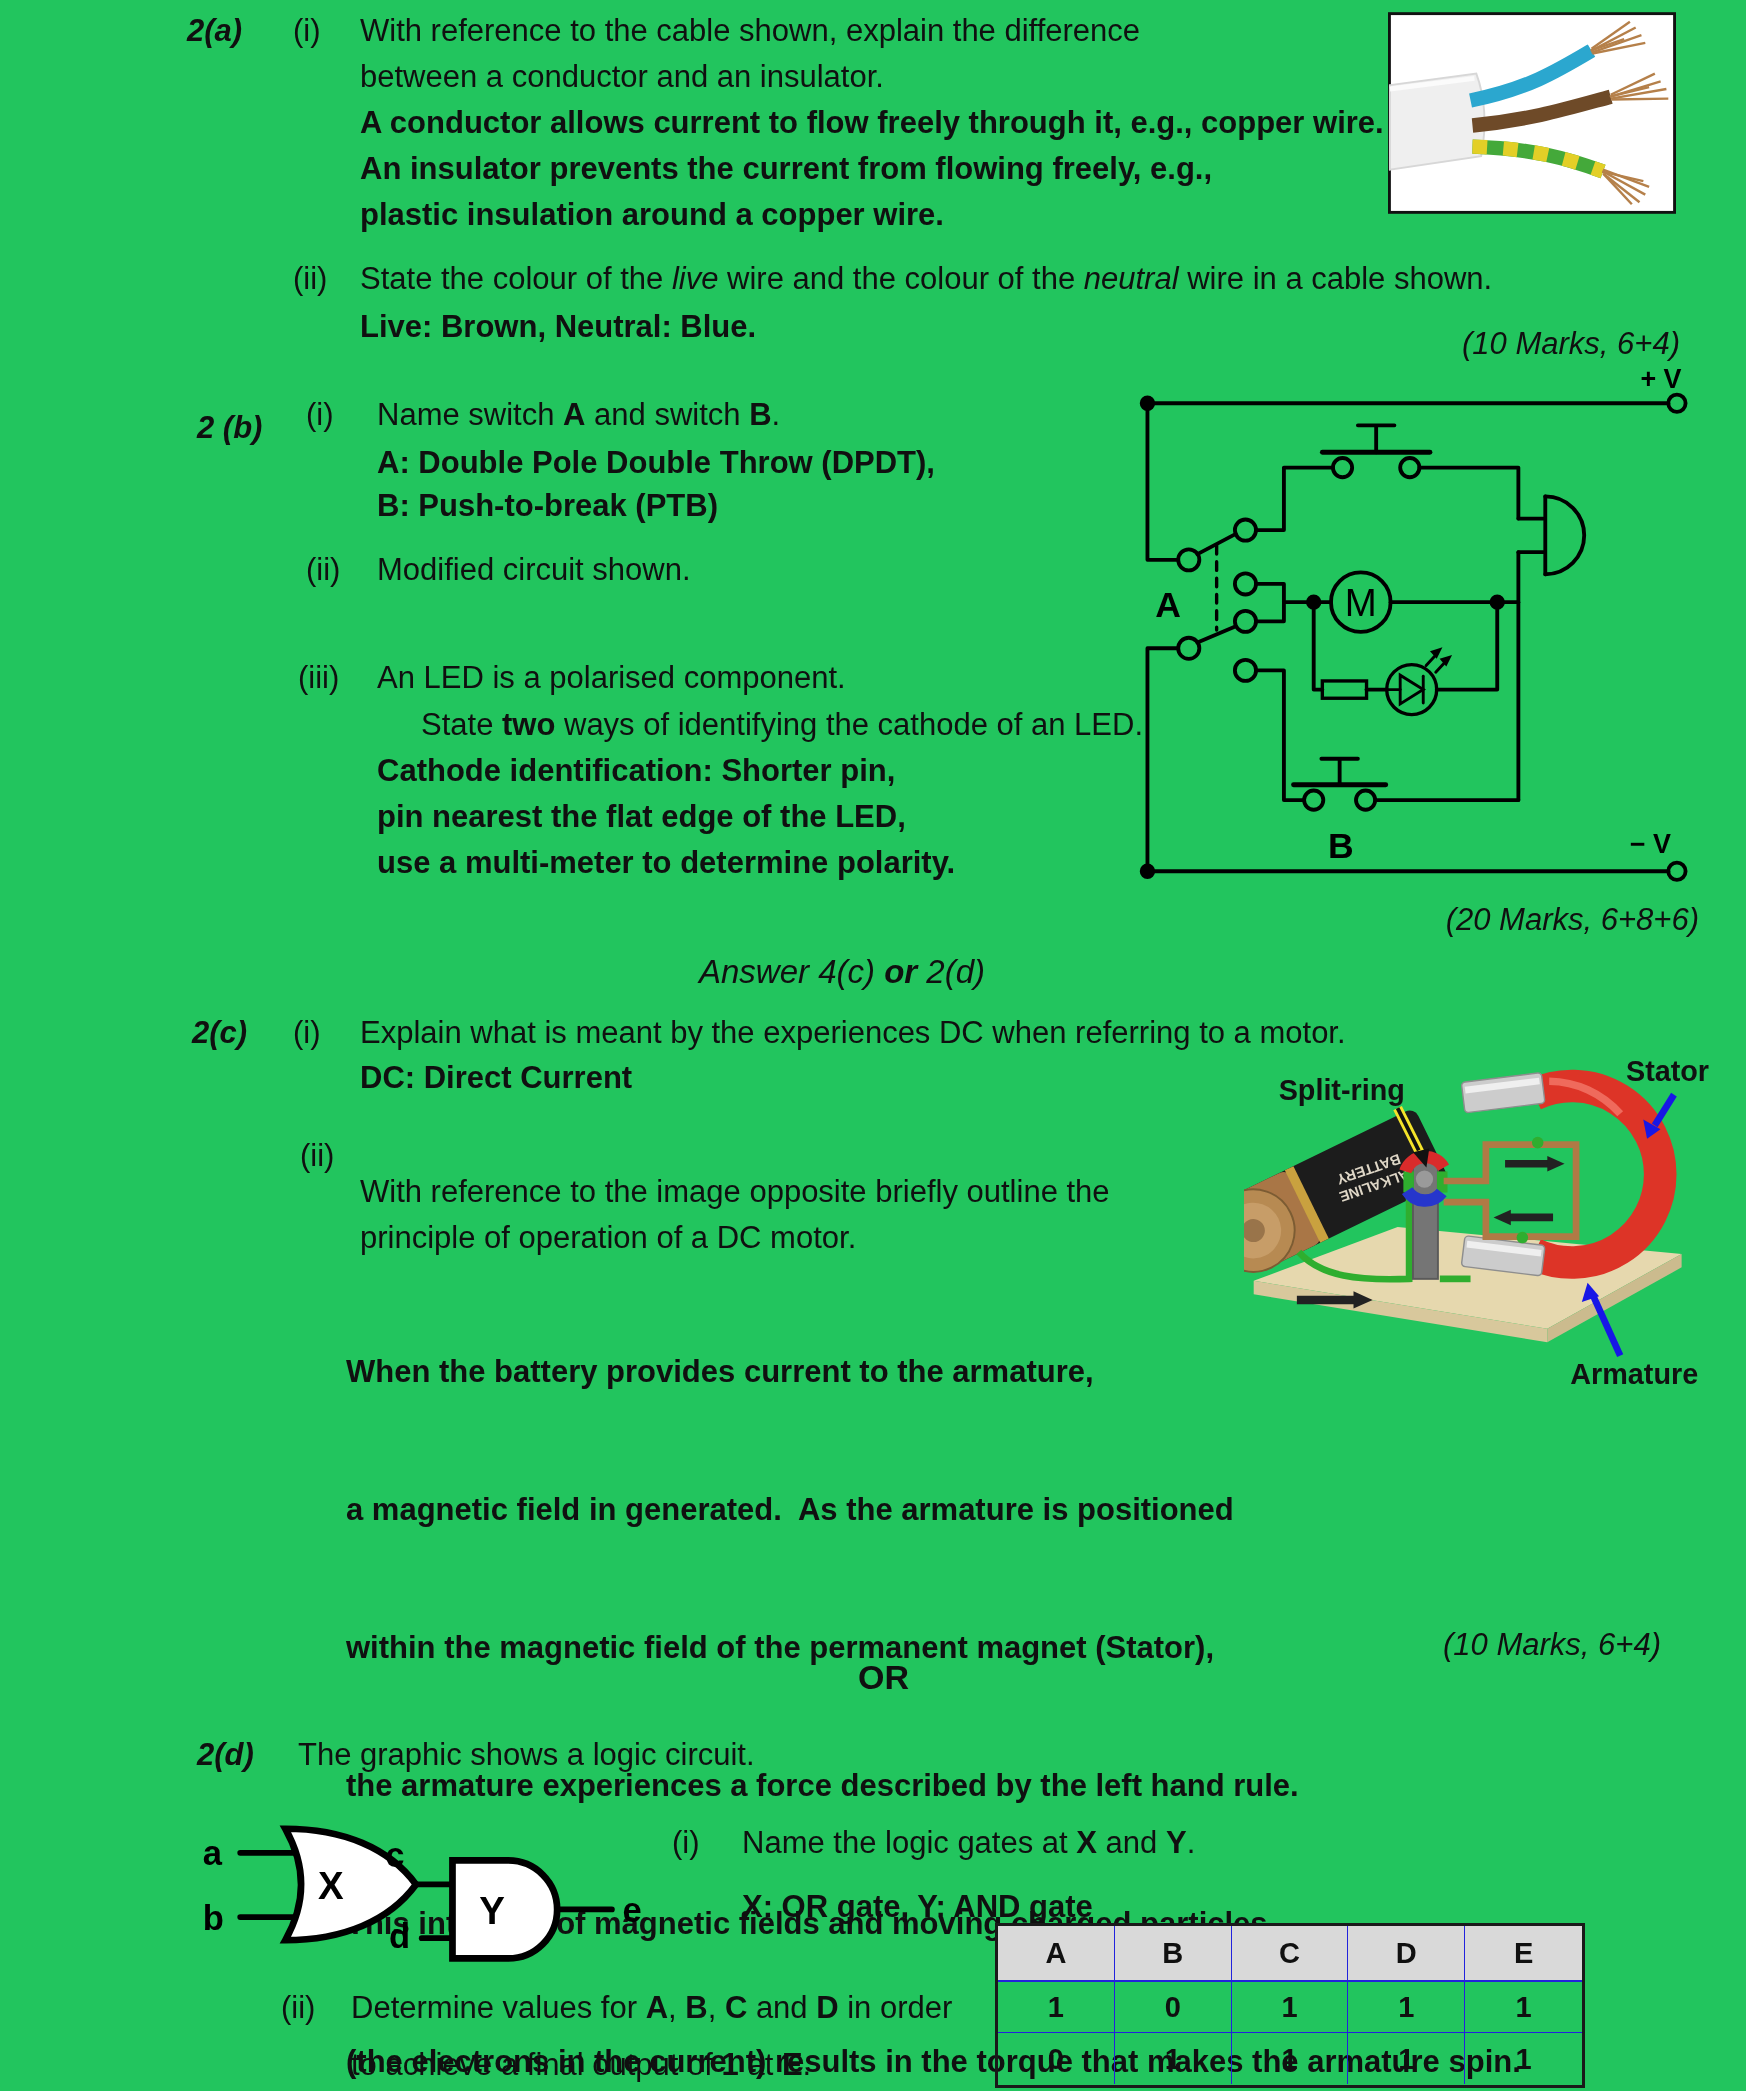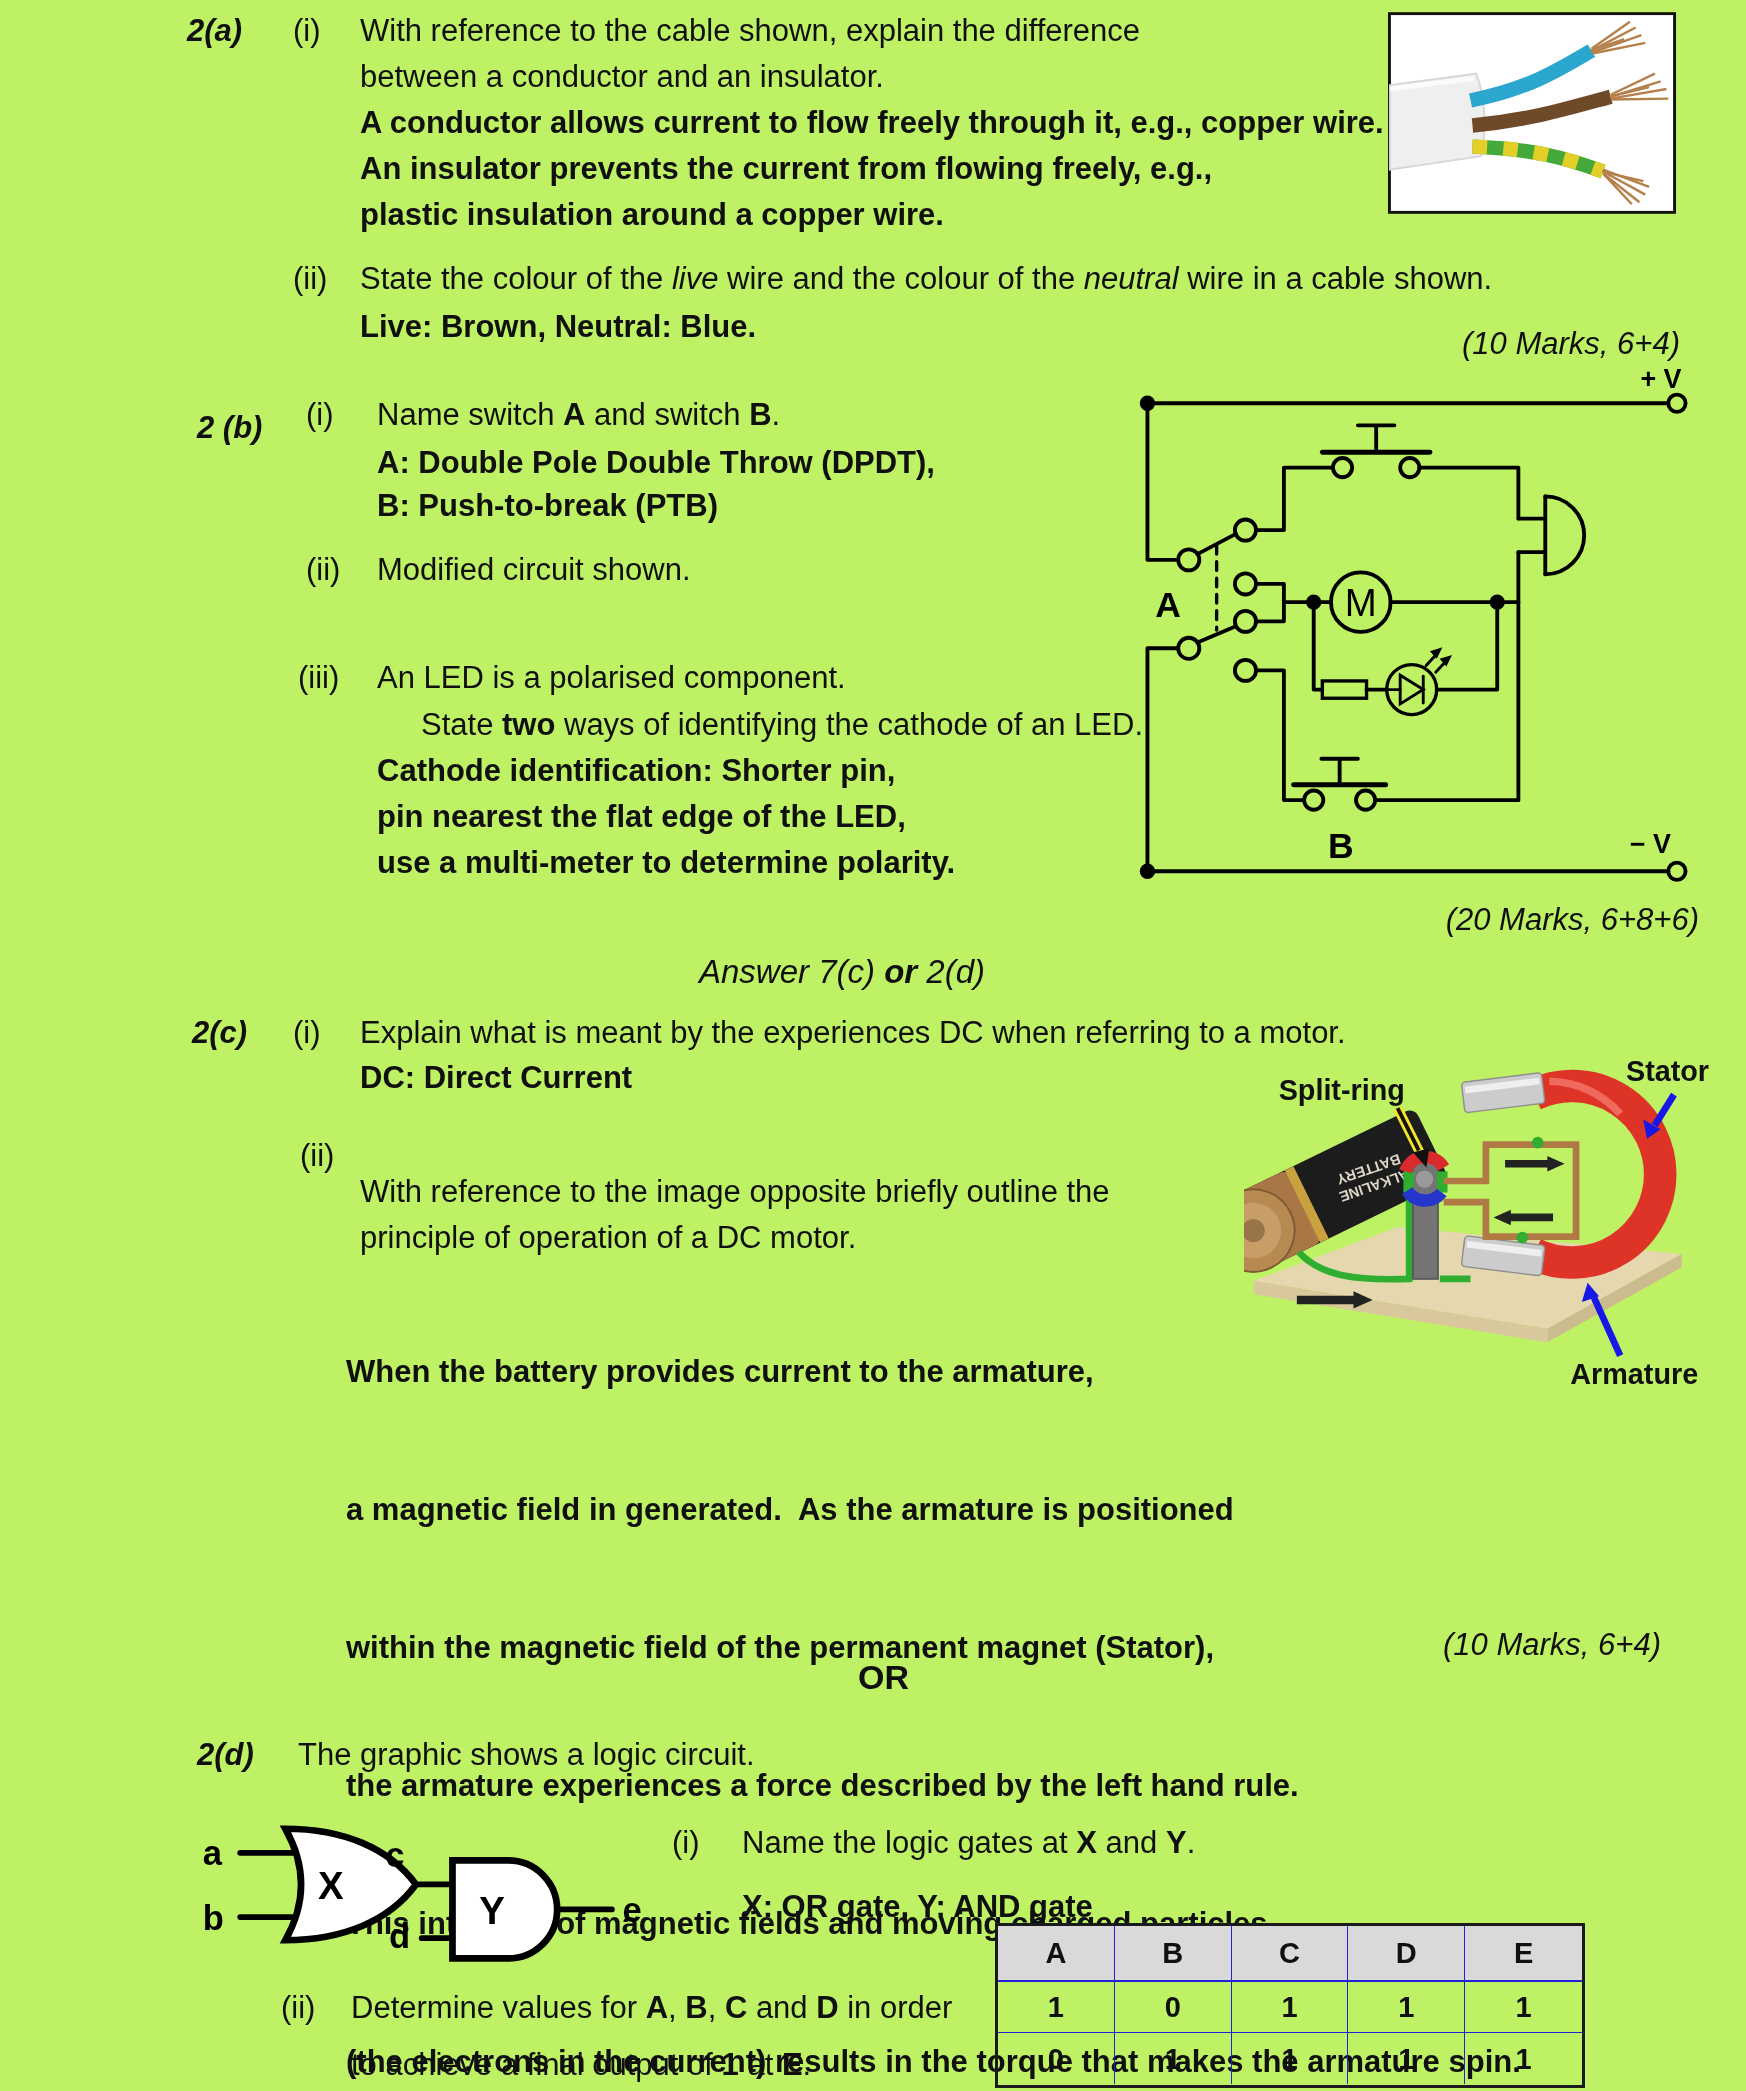--- a/index.html
+++ b/index.html
@@ -1,16 +1,16 @@
 <!DOCTYPE html>
 <html><head>
 <meta charset="utf-8">
 <style>
   html,body{margin:0;padding:0;background:#fff;}
-  .page{position:relative;width:1747px;height:2091px;background:#bef264;overflow:hidden;
+  .page{position:relative;width:1747px;height:2091px;background:#22c55e;overflow:hidden;
         font-family:"Liberation Sans",sans-serif;color:#101010;font-size:31px;line-height:46px;}
   .abs{position:absolute;}
   .b{font-weight:700;}
   .it{font-style:italic;}
   .marks{font-style:italic;text-align:right;}
   .seclabel{font-weight:700;font-style:italic;}
   svg text{font-family:"Liberation Sans",sans-serif;}
   .tt{position:absolute;left:995px;top:1923px;width:590px;height:165px;
       border:3.8px solid #1a1a1a;box-sizing:border-box;display:grid;
       grid-template-columns:repeat(5,1fr);grid-template-rows:56px 51px 51px;}
@@ -157,21 +157,21 @@
     </g>
     <text x="527" y="32" font-size="28" font-weight="700">+ V</text>
     <text x="516" y="516" font-size="28" font-weight="700">− V</text>
     <text x="22" y="270" font-size="37" font-weight="700">A</text>
     <text x="202" y="521" font-size="37" font-weight="700">B</text>
     <text x="236" y="269" font-size="40" text-anchor="middle">M</text>
   </svg>
 
   <div class="abs marks" style="right:48px;top:897px;width:432px;">(20 Marks, 6+8+6)</div>
 
-  <div class="abs it" style="left:35px;top:949px;width:1614px;text-align:center;font-size:33px;"><span>Answer 7(c) </span><span class="b">or</span><span> 2(d)</span></div>
+  <div class="abs it" style="left:35px;top:949px;width:1614px;text-align:center;font-size:33px;"><span>Answer 4(c) </span><span class="b">or</span><span> 2(d)</span></div>
 
   <div class="abs seclabel" style="left:192px;top:1010px;">2(c)</div>
   <div class="abs" style="left:293px;top:1010px;">(i)</div>
   <div class="abs" style="left:360px;top:1010px;">Explain what is meant by the experiences DC when referring to a motor.</div>
   <div class="abs b" style="left:360px;top:1055px;">DC: Direct Current</div>
 
   <div class="abs" style="left:300px;top:1133px;">(ii)</div>
   <div class="abs" style="left:360px;top:1133px;margin-top:36px;">
     <div>With reference to the image opposite briefly outline the</div>
     <div>principle of operation of a DC motor.</div>

